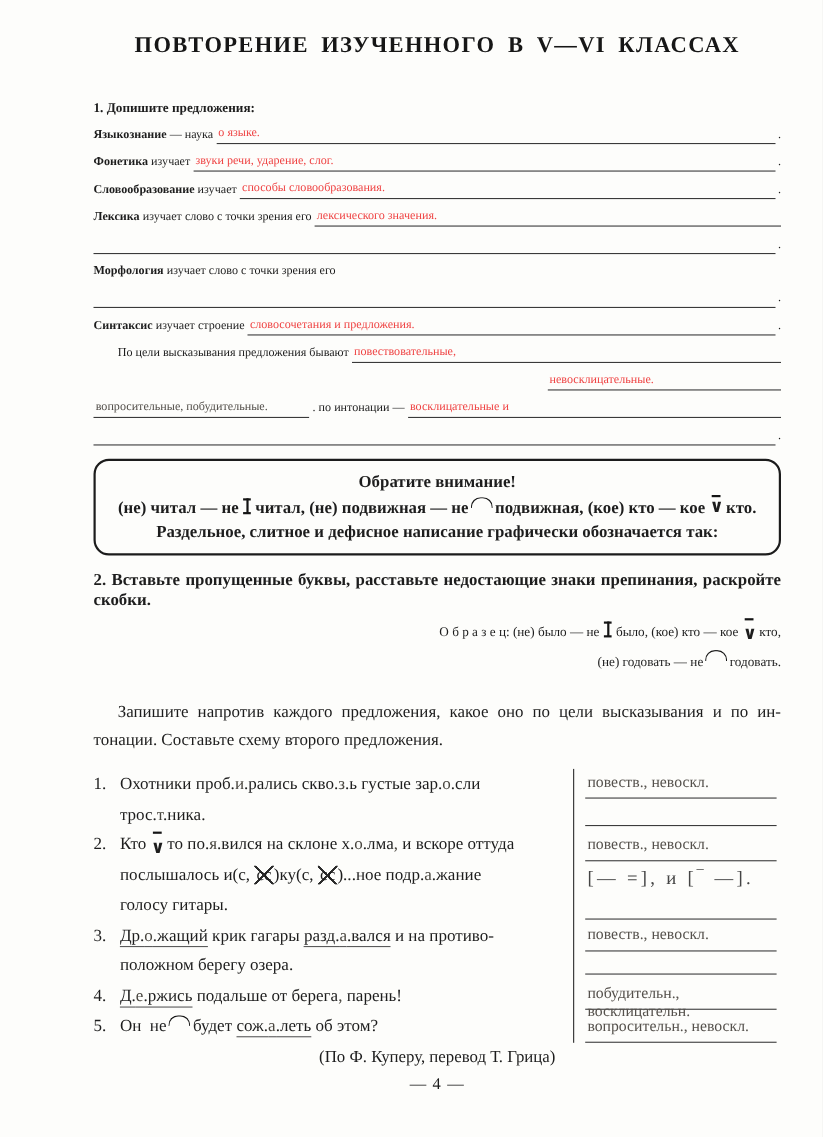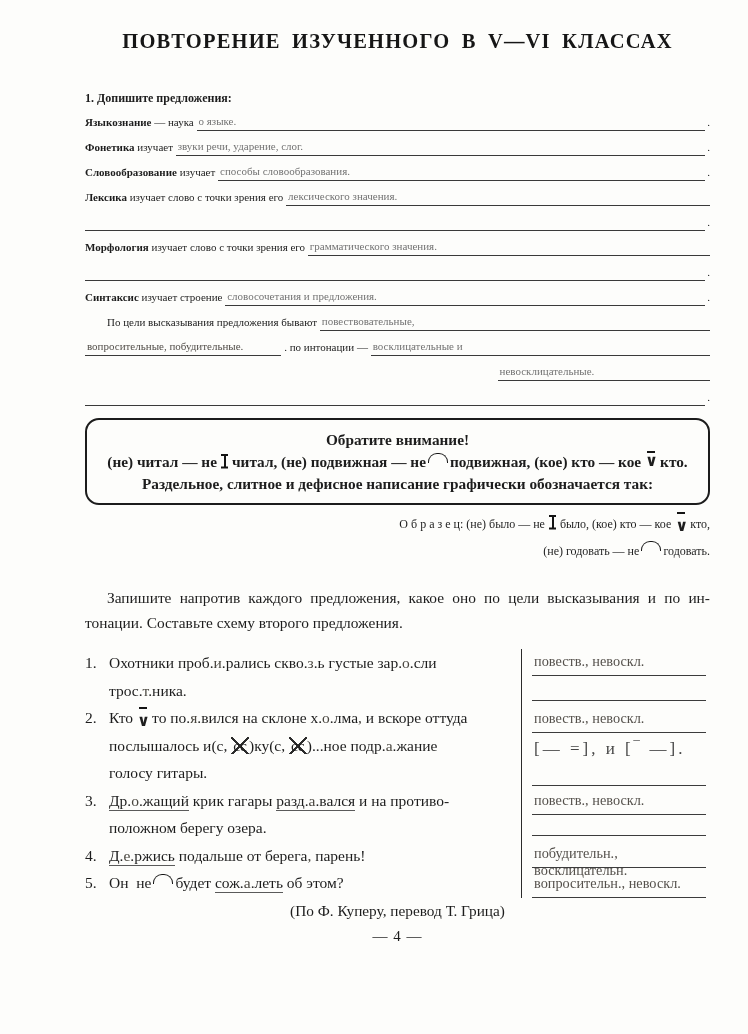--- a/index.html
+++ b/index.html
@@ -7,21 +7,21 @@
         box-sizing:border-box;padding:30px 38px 0 85px;
         font-family:"Liberation Serif",serif;color:#1d1d1d;overflow:hidden;}
   .title{text-align:center;font-weight:bold;font-size:20.5px;letter-spacing:1.2px;word-spacing:5px;color:#161616;}
   .t1head{margin-top:38px;font-weight:bold;font-size:12px;}
   .t1block{margin-top:4px;}
   .t1line{display:flex;align-items:flex-end;margin-top:6px;line-height:18px;font-size:11px;}
   .t1line span{white-space:pre;}
   .b{font-weight:bold;}
   .p{}
   .indent{padding-left:22px;}
-  .fill{flex:1;border-bottom:1.3px solid #3a3a3a;color:#737373;padding:0 2px;min-height:18px;}
+  .fill{flex:1;border-bottom:1.3px solid #3a3a3a;color:#ef4444;padding:0 2px;min-height:18px;}
   .fillfix{border-bottom:1.3px solid #3a3a3a;color:#524e49;padding:0 38px 0 2px;}
   .gap{width:66%;}
   .tail{margin-left:2px;}
   .notice{margin-top:12px;border:2px solid #1c1c1c;border-radius:14px;padding:7px 10px 10px;
           text-align:center;font-size:15.3px;font-weight:bold;}
   .notice .nline{margin-top:4px;}
   .notice span{white-space:pre;}
   .t2head{margin-top:14px;font-weight:bold;font-size:15.3px;}
   .t2head .l1{text-align:justify;text-align-last:justify;}
   .obr{margin-top:6px;text-align:right;font-size:12px;line-height:27px;}
@@ -96,57 +96,60 @@
         <span class="p"> изучает слово с точки зрения его </span>
         <span class="fill">лексического значения.</span>
       </div>
       <div class="t1line">
         <span class="fill"></span>
         <span class="tail">.</span>
       </div>
       <div class="t1line">
         <span class="b">Морфология</span>
         <span class="p"> изучает слово с точки зрения его </span>
-        <span class="fill">грамматического значения.</span>
       </div>
       <div class="t1line">
         <span class="fill"></span>
         <span class="tail">.</span>
       </div>
       <div class="t1line">
         <span class="b">Синтаксис</span>
         <span class="p"> изучает строение </span>
         <span class="fill">словосочетания и предложения.</span>
         <span class="tail">.</span>
       </div>
       <div class="t1line">
         <span class="p indent">По цели высказывания предложения бывают </span>
         <span class="fill">повествовательные,</span>
       </div>
       <div class="t1line">
+        <span class="gap"></span>
+        <span class="fill">невосклицательные.</span>
+      </div>
+      <div class="t1line">
         <span class="fillfix">вопросительные, побудительные.</span>
         <span class="p"> . по интонации — </span>
         <span class="fill">восклицательные и</span>
-      </div>
-      <div class="t1line">
-        <span class="gap"></span>
-        <span class="fill">невосклицательные.</span>
       </div>
       <div class="t1line">
         <span class="fill"></span>
         <span class="tail">.</span>
       </div>
     </div>
 
   <div class="notice">
     <div class="nline">Обратите внимание!</div>
     <div class="nline"><span class="p">(не) читал — не</span><span class="icon-sep"></span><span class="p">читал, (не) подвижная — не</span><span class="icon-arc"></span><span class="p">подвижная, (кое) кто — кое</span><span class="icon-hyph"></span><span class="p">кто.</span></div>
     <div class="nline">Раздельное, слитное и дефисное написание графически обозначается так:</div>
   </div>
 
+  <div class="t2head">
+    <div class="l1">2. Вставьте пропущенные буквы, расставьте недостающие знаки препинания, раскройте</div>
+    <div class="l2">скобки.</div>
+  </div>
 
   <div class="obr">
     <div><span class="p">О б р а з е ц: (не) было — не</span><span class="icon-sep"></span><span class="p">было, (кое) кто — кое</span><span class="icon-hyph"></span><span class="p">кто,</span></div>
     <div><span class="p">(не) годовать — не</span><span class="icon-arc"></span><span class="p">годовать.</span></div>
   </div>
 
   <div class="para">
     <div class="l1">Запишите напротив каждого предложения, какое оно по цели высказывания и по ин-</div>
     <div class="l2">тонации. Составьте схему второго предложения.</div>
   </div>

